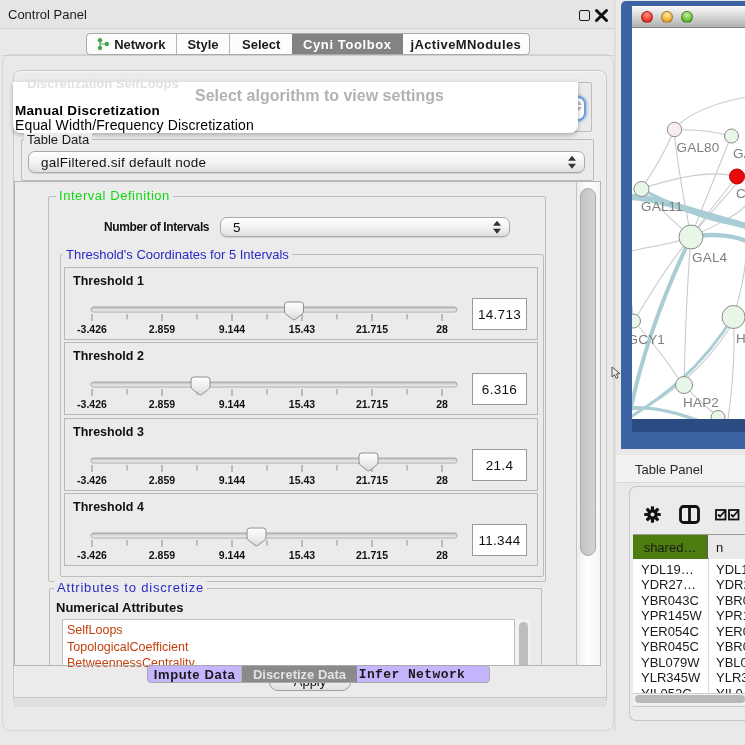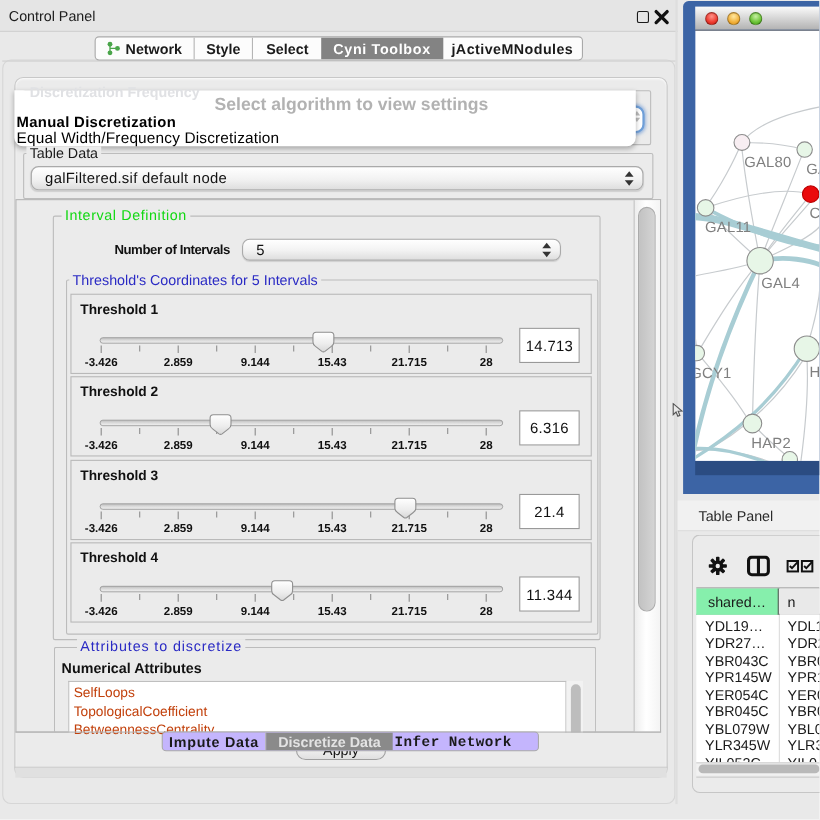--- a/index.html
+++ b/index.html
@@ -74,21 +74,21 @@
 
 <div class="groupbox" style="left:21px;top:82px;width:571px;height:50px;"></div>
 
 <div class="abs" style="left:28px;top:96px;width:558px;height:25px;border-radius:8px;background:#fff;border:2.5px solid #6f9fd8;box-shadow:0 0 3px 1px rgba(90,140,210,0.55);"></div>
 <div class="abs" style="left:576px;top:101px;width:7px;">
       <div style="width:0;height:0;border-left:3.5px solid transparent;border-right:3.5px solid transparent;border-bottom:4px solid #bbb;margin-bottom:2px;"></div>
       <div style="width:0;height:0;border-left:3.5px solid transparent;border-right:3.5px solid transparent;border-top:4px solid #bbb;"></div>
     </div>
 
 <div class="abs" style="left:13px;top:82px;width:565px;height:51px;background:#ffffff;border-radius:0 0 8px 8px;box-shadow:0 2px 5px rgba(0,0,0,0.28);"></div>
-<div class="abs" style="left:27px;top:76px;font-size:13px;font-weight:bold;color:#e0e1e4;">Discretization Frequency</div>
+<div class="abs" style="left:27px;top:76px;font-size:13px;font-weight:bold;color:#e0e1e4;">Discretization SelfLoops</div>
 <div class="abs" style="left:195px;top:87px;font-size:16px;font-weight:bold;color:#b2b2b2;">Select algorithm to view settings</div>
 <div class="abs" style="left:15px;top:102.5px;font-size:13.5px;letter-spacing:0.3px;font-weight:bold;color:#000;">Manual Discretization</div>
 <div class="abs" style="left:15px;top:117px;font-size:14px;letter-spacing:0.15px;color:#000;">Equal Width/Frequency Discretization</div>
 
 <div class="groupbox" style="left:21px;top:139px;width:573px;height:42px;"></div>
 <div class="grouptitle" style="left:24px;top:133px;font-size:13px;color:#1a1a1a;">Table Data</div>
 <div class="combo" style="left:28px;top:151px;width:557px;height:22px;">
   <span class="ctext">galFiltered.sif default node</span>
   <div class="updn">
         <div class="u"></div>
@@ -237,21 +237,21 @@
         <text x="307" y="65" font-size="10.5" font-weight="bold" fill="#111" text-anchor="middle" font-family="Liberation Sans, sans-serif">21.715</text>
         <text x="377" y="65" font-size="10.5" font-weight="bold" fill="#111" text-anchor="middle" font-family="Liberation Sans, sans-serif">28</text>
         <g transform="translate(191.5,0)">
           <path d="M-6.5,34 L6.5,34 Q9.5,34 9.5,37 L9.5,43 Q9.5,45.6 7.2,46.9 L1.4,51.4 Q0,52.4 -1.4,51.4 L-7.2,46.9 Q-9.5,45.6 -9.5,43 L-9.5,37 Q-9.5,34 -6.5,34 Z" fill="url(#thg)" stroke="#8f8f8f" stroke-width="1"></path>
         </g>
       </svg>
       <div class="vbox">11.344</div>
     </div>
 
 <div class="groupbox" style="left:49px;top:588px;width:493px;height:78px;border-bottom:none;"></div>
-<div class="grouptitle bluet" style="left:70px;top:581px;font-size:13px;letter-spacing:0.8px;">Attributes to discretize</div>
+<div class="grouptitle bluet" style="left:54px;top:581px;font-size:13px;letter-spacing:0.8px;">Attributes to discretize</div>
 <div class="abs" style="left:56px;top:600px;font-size:13px;font-weight:bold;color:#111;">Numerical Attributes</div>
 <div class="abs" style="left:62px;top:619px;width:453px;height:47px;background:#fff;border:1px solid #bfbfbf;border-bottom:none;"></div>
 <div class="listitem" style="top:623px;">SelfLoops</div>
 <div class="listitem" style="top:639.5px;">TopologicalCoefficient</div>
 <div class="listitem" style="top:656px;">BetweennessCentrality</div>
 <div class="abs" style="left:515px;top:619px;width:15px;height:47px;background:#f2f2f2;"></div>
 <div class="abs" style="left:519px;top:622px;width:9px;height:44px;background:#bdbdbd;border-radius:5px 5px 0 0;"></div>
 <div class="abs" style="left:14px;top:665px;width:587px;height:1px;background:#b5b5b5;"></div>
 
 <div class="abs" style="left:269px;top:672px;width:82px;height:19px;border:1px solid #9f9f9f;border-radius:9px;background:linear-gradient(#ffffff,#ececec 60%,#e0e0e0);display:flex;align-items:center;justify-content:center;font-size:13px;color:#111;">Apply</div>
@@ -359,21 +359,21 @@
 <rect x="36.5" y="1.5" width="18" height="16" rx="3" stroke-width="2.8"></rect>
 <line x1="45.5" y1="1.5" x2="45.5" y2="17.5" stroke-width="2.8"></line>
 <rect x="72" y="5" width="9.5" height="9.5" stroke-width="1.8"></rect>
 <path d="M74,9.5 L76,11.5 L81.5,5.5" stroke-width="1.8"></path>
 <rect x="85" y="5" width="9.5" height="9.5" stroke-width="1.8"></rect>
 <path d="M87,9.5 L89,11.5 L94.5,5.5" stroke-width="1.8"></path>
 </g>
 </svg>
 
 <div class="abs" style="left:633px;top:534px;width:112px;height:25px;border-top:1px solid #9a9a9a;border-bottom:1px solid #8f8f8f;">
-  <div style="position:absolute;left:0;top:0;width:75px;height:24px;background:#86efac;border-right:1px solid #5a5a5a;display:flex;align-items:center;justify-content:center;font-size:13px;color:#1a1a1a;text-align:center;">shared…</div>
+  <div style="position:absolute;left:0;top:0;width:75px;height:24px;background:#4d7c0f;border-right:1px solid #5a5a5a;display:flex;align-items:center;justify-content:center;font-size:13px;color:#1a1a1a;text-align:center;">shared…</div>
   <div style="position:absolute;left:76px;top:0;width:36px;height:24px;background:#e9e9e9;display:flex;align-items:center;font-size:13px;color:#1a1a1a;padding-left:7px;">n</div>
 </div>
 <div class="abs" style="left:633px;top:559px;width:112px;height:134px;background:#fff;overflow:hidden;"></div>
 <div class="abs" style="left:708px;top:559px;width:1px;height:134px;background:#dcdcdc;"></div>
 <div class="abs" style="left:633px;top:559px;width:112px;height:134px;overflow:hidden;" id="tablerows">
 <div class="rowtxt" style="left:8px;top:2.5px;">YDL19…</div>
 <div class="rowtxt" style="left:83px;top:2.5px;">YDL1</div>
 <div class="rowtxt" style="left:8px;top:18.1px;">YDR27…</div>
 <div class="rowtxt" style="left:83px;top:18.1px;">YDR2</div>
 <div class="rowtxt" style="left:8px;top:33.6px;">YBR043C</div>

